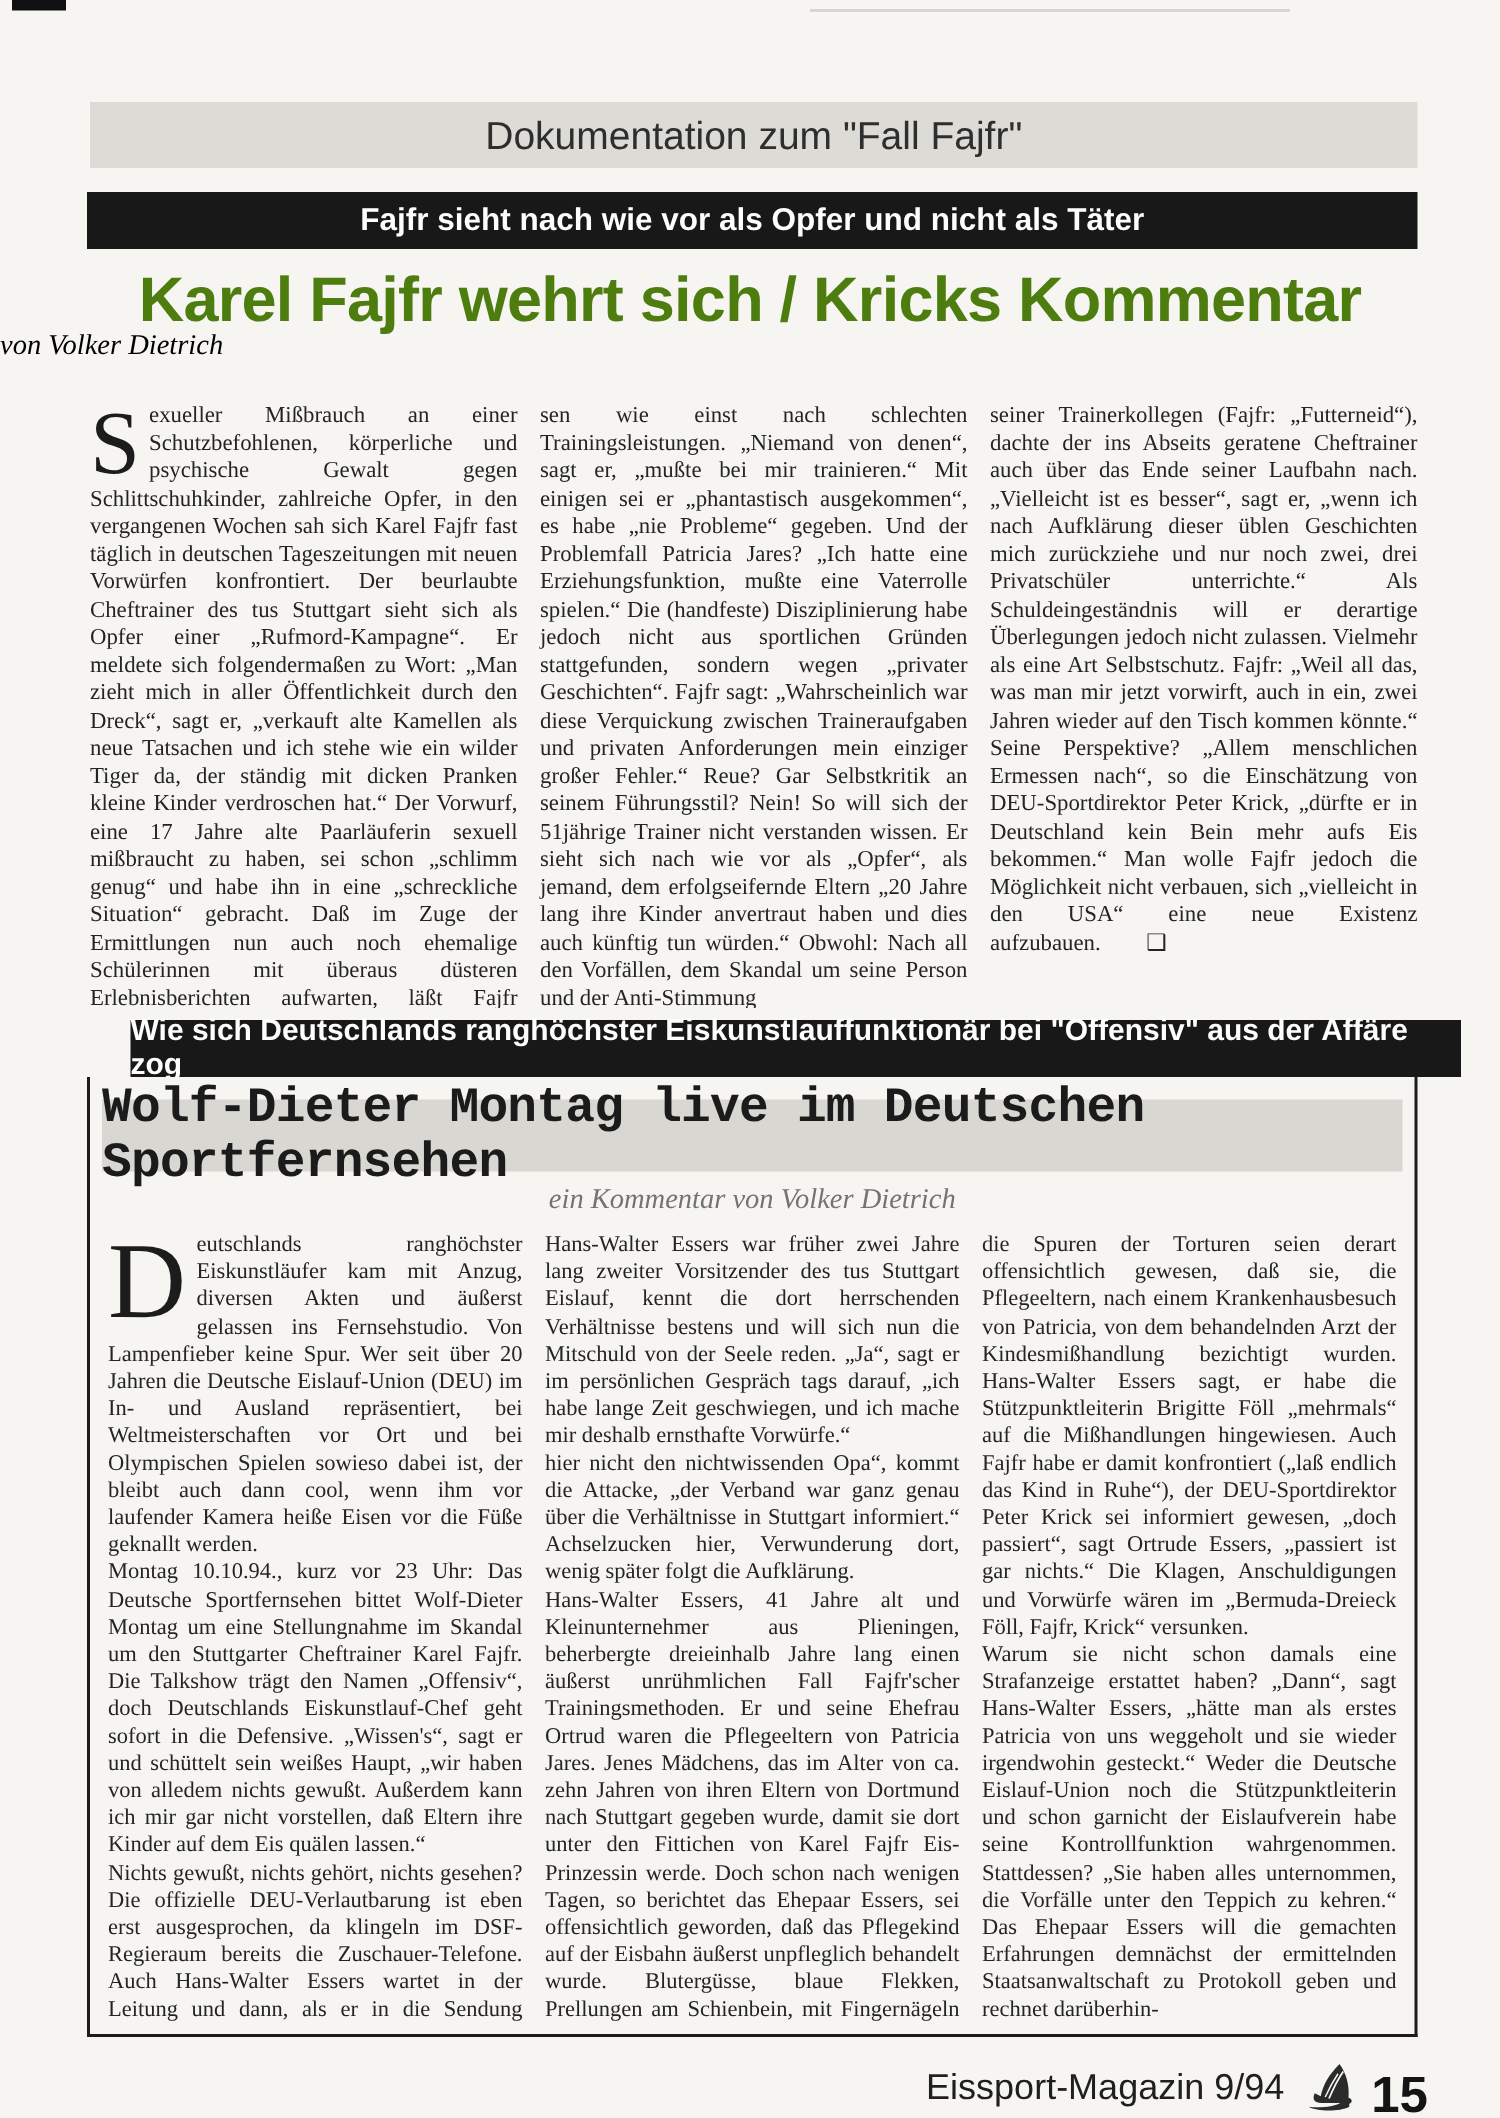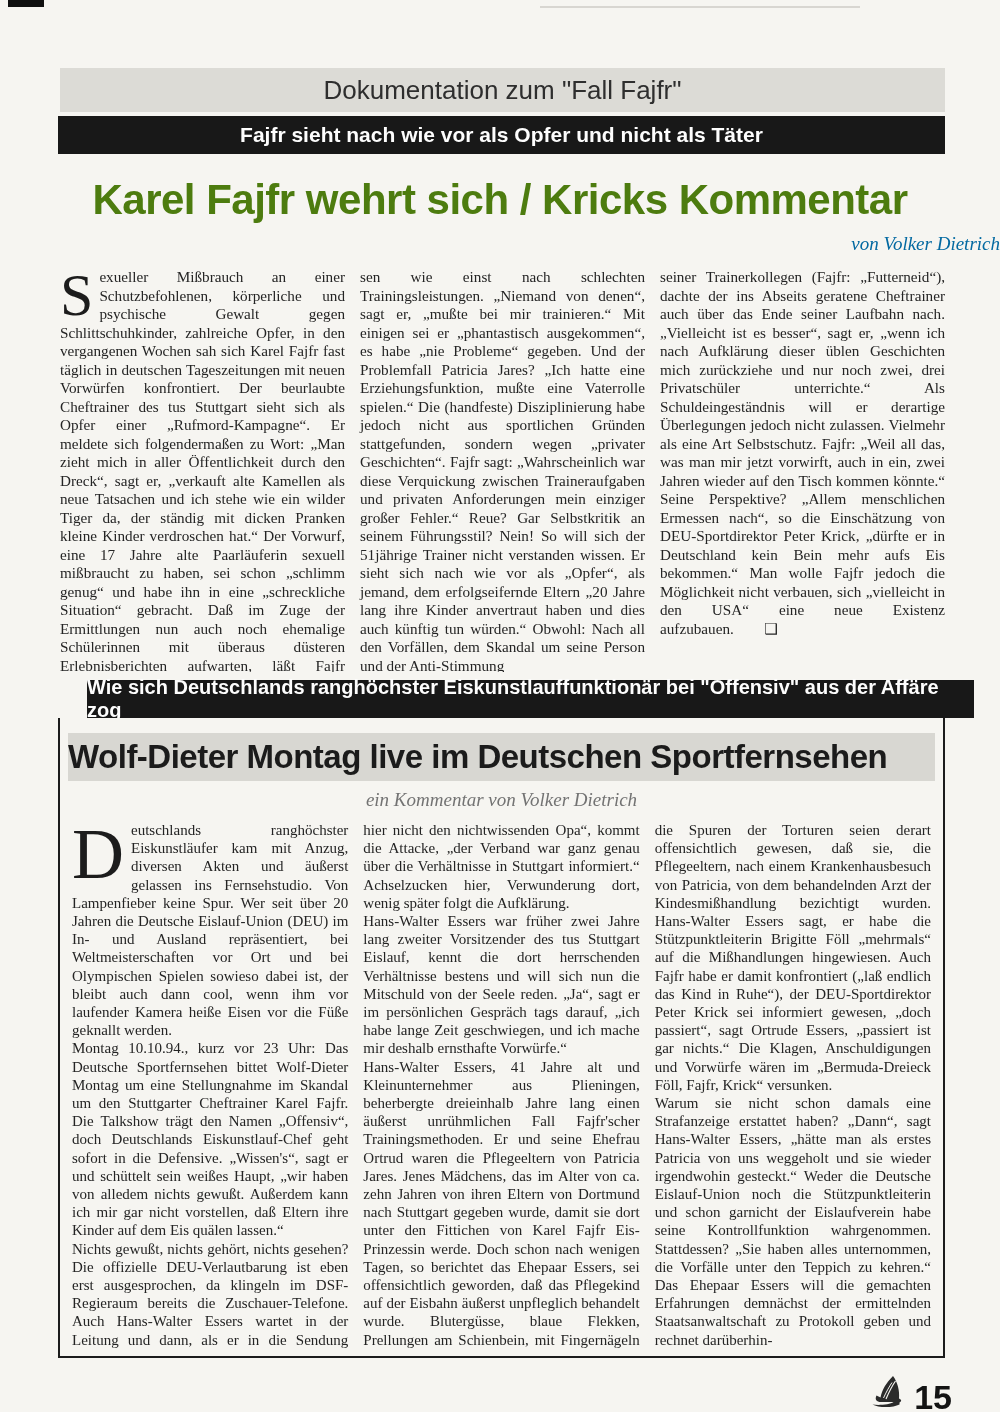--- a/index.html
+++ b/index.html
@@ -20,32 +20,32 @@
     display:flex;align-items:center;justify-content:center;
     font-family:"Liberation Sans", sans-serif;
     font-size:26px;color:#2e2e2e;
   }
   .bar{
     position:absolute;left:58px;width:887px;height:38px;
     background:#181818;color:#fdfdfd;
     display:flex;align-items:center;justify-content:center;
     font-family:"Liberation Sans", sans-serif;font-weight:bold;
   }
-  .bar1{top:116px;font-size:21px;}
+  .bar1{top:128px;font-size:21px;}
   .bar2{top:680px;font-size:20px;margin-left:29px;}
 
   .headline1{
     position:absolute;left:0;top:176px;width:1000px;margin:0;
     text-align:center;
     font-family:"Liberation Sans", sans-serif;
     font-weight:bold;font-size:42px;color:#4d7c0f;letter-spacing:-0.5px;
   }
   .byline1{
-    position:absolute;left:0;top:233px;width:1000px;
-    text-align:right;font-style:italic;font-size:19px;color:#0369a1;
+    position:absolute;left:0;top:220px;width:1000px;
+    text-align:left;font-style:italic;font-size:19px;color:#000000;
   }
 
   .cols{display:flex;gap:15px;}
   .cols1{position:absolute;left:60px;top:268px;width:885px;height:404px;overflow:hidden;}
   .col{flex:1;min-width:0;}
   .col p{
     margin:0;
     font-size:15.2px;line-height:18.5px;
     text-align:justify;color:#242424;
   }
@@ -60,21 +60,21 @@
   .box2{
     position:absolute;left:58px;top:718px;width:887px;height:640px;
     border:2px solid #1c1c1c;border-top:none;
     box-sizing:border-box;overflow:hidden;
     background:#f6f5f1;
   }
   .headline2{
     margin:15px 8px 0 8px;height:48px;
     background:#d8d7d2;
     display:flex;align-items:center;justify-content:flex-start;
-    font-family:Liberation Sans, sans-serif;
+    font-family:Liberation Mono, monospace;
     font-weight:bold;font-size:33px;color:#1b1b1b;letter-spacing:-0.5px;
   }
   .byline2{
     margin-top:8px;text-align:center;
     font-style:italic;font-size:19px;color:#737373;
   }
   .cols2{margin:10px 12px 0 12px;height:528px;overflow:hidden;}
   .cols2 .col p{font-size:15px;line-height:18.2px;}
 
   .footer{
@@ -127,33 +127,34 @@
     </div>
     <div class="byline2">ein Kommentar von Volker Dietrich</div>
 
     <div class="cols cols2">
       <div class="col">
         <p><span class="dropcap dropcap2">D</span><span>eutschlands ranghöchster Eiskunstläufer kam mit Anzug, diversen Akten und äußerst gelassen ins Fernsehstudio. Von Lampenfieber keine Spur. Wer seit über 20 Jahren die Deutsche Eislauf-Union (DEU) im In- und Ausland repräsentiert, bei Weltmeisterschaften vor Ort und bei Olympischen Spielen sowieso dabei ist, der bleibt auch dann cool, wenn ihm vor laufender Kamera heiße Eisen vor die Füße geknallt werden.</span></p>
         <p>Montag 10.10.94., kurz vor 23 Uhr: Das Deutsche Sportfernsehen bittet Wolf-Dieter Montag um eine Stellungnahme im Skandal um den Stuttgarter Cheftrainer Karel Fajfr. Die Talkshow trägt den Namen „Offensiv“, doch Deutschlands Eiskunstlauf-Chef geht sofort in die Defensive. „Wissen's“, sagt er und schüttelt sein weißes Haupt, „wir haben von alledem nichts gewußt. Außerdem kann ich mir gar nicht vorstellen, daß Eltern ihre Kinder auf dem Eis quälen lassen.“</p>
         <p>Nichts gewußt, nichts gehört, nichts gesehen? Die offizielle DEU-Verlautbarung ist eben erst ausgesprochen, da klingeln im DSF-Regieraum bereits die Zuschauer-Telefone. Auch Hans-Walter Essers wartet in der Leitung und dann, als er in die Sendung durchgeschaltet wird, ist es urplötzlich vorbei mit der montäglichen Gelassenheit. „Spielen Sie</p>
       </div>
       <div class="col">
+        <p>Hans-Walter Essers war früher zwei Jahre lang zweiter Vorsitzender des tus Stuttgart Eislauf, kennt die dort herrschenden Verhältnisse bestens und will sich nun die Mitschuld von der Seele reden. „Ja“, sagt er im persönlichen Gespräch tags darauf, „ich habe lange Zeit geschwiegen, und ich mache mir deshalb ernsthafte Vorwürfe.“</p>
         <p>hier nicht den nichtwissenden Opa“, kommt die Attacke, „der Verband war ganz genau über die Verhältnisse in Stuttgart informiert.“ Achselzucken hier, Verwunderung dort, wenig später folgt die Aufklärung.</p>
-        <p>Hans-Walter Essers war früher zwei Jahre lang zweiter Vorsitzender des tus Stuttgart Eislauf, kennt die dort herrschenden Verhältnisse bestens und will sich nun die Mitschuld von der Seele reden. „Ja“, sagt er im persönlichen Gespräch tags darauf, „ich habe lange Zeit geschwiegen, und ich mache mir deshalb ernsthafte Vorwürfe.“</p>
         <p>Hans-Walter Essers, 41 Jahre alt und Kleinunternehmer aus Plieningen, beherbergte dreieinhalb Jahre lang einen äußerst unrühmlichen Fall Fajfr'scher Trainingsmethoden. Er und seine Ehefrau Ortrud waren die Pflegeeltern von Patricia Jares. Jenes Mädchens, das im Alter von ca. zehn Jahren von ihren Eltern von Dortmund nach Stuttgart gegeben wurde, damit sie dort unter den Fittichen von Karel Fajfr Eis-Prinzessin werde. Doch schon nach wenigen Tagen, so berichtet das Ehepaar Essers, sei offensichtlich geworden, daß das Pflegekind auf der Eisbahn äußerst unpfleglich behandelt wurde. Blutergüsse, blaue Flekken, Prellungen am Schienbein, mit Fingernägeln aufgeschlitzte Hände,</p>
       </div>
       <div class="col">
         <p>die Spuren der Torturen seien derart offensichtlich gewesen, daß sie, die Pflegeeltern, nach einem Krankenhausbesuch von Patricia, von dem behandelnden Arzt der Kindesmißhandlung bezichtigt wurden. Hans-Walter Essers sagt, er habe die Stützpunktleiterin Brigitte Föll „mehrmals“ auf die Mißhandlungen hingewiesen. Auch Fajfr habe er damit konfrontiert („laß endlich das Kind in Ruhe“), der DEU-Sportdirektor Peter Krick sei informiert gewesen, „doch passiert“, sagt Ortrude Essers, „passiert ist gar nichts.“ Die Klagen, Anschuldigungen und Vorwürfe wären im „Bermuda-Dreieck Föll, Fajfr, Krick“ versunken.</p>
         <p>Warum sie nicht schon damals eine Strafanzeige erstattet haben? „Dann“, sagt Hans-Walter Essers, „hätte man als erstes Patricia von uns weggeholt und sie wieder irgendwohin gesteckt.“ Weder die Deutsche Eislauf-Union noch die Stützpunktleiterin und schon garnicht der Eislaufverein habe seine Kontrollfunktion wahrgenommen. Stattdessen? „Sie haben alles unternommen, die Vorfälle unter den Teppich zu kehren.“ Das Ehepaar Essers will die gemachten Erfahrungen demnächst der ermittelnden Staatsanwaltschaft zu Protokoll geben und rechnet darüberhin-</p>
 
       </div>
     </div>
   </div>
 
   <div class="footer">
+    <span class="mag">Eissport-Magazin 9/94</span>
     <span class="logo">
       <svg width="38" height="34" viewBox="0 0 38 34" aria-hidden="true">
         <path d="M27 1 C20 8 16 15 14.5 22.5 L10.5 20.5 C8.5 24.5 10.5 27 15 27 L27.5 27 C24 29.5 13 30.5 6.5 29.5 C12 32.8 27 33 33.5 29.5 L33.5 27.5 C35.8 26.6 35.8 24.4 33 23.5 C33.8 15.5 31.5 7 27 1 Z" fill="#2b2b2b"></path>
         <path d="M20 24 C23 17 26 11 29.5 6" stroke="#f6f5f1" stroke-width="1.2" fill="none"></path>
         <path d="M17.5 23 C20 17.5 23 12 26 7.5" stroke="#f6f5f1" stroke-width="1" fill="none"></path>
       </svg>
     </span>
     <span class="pagenum">15</span>
   </div>
 

